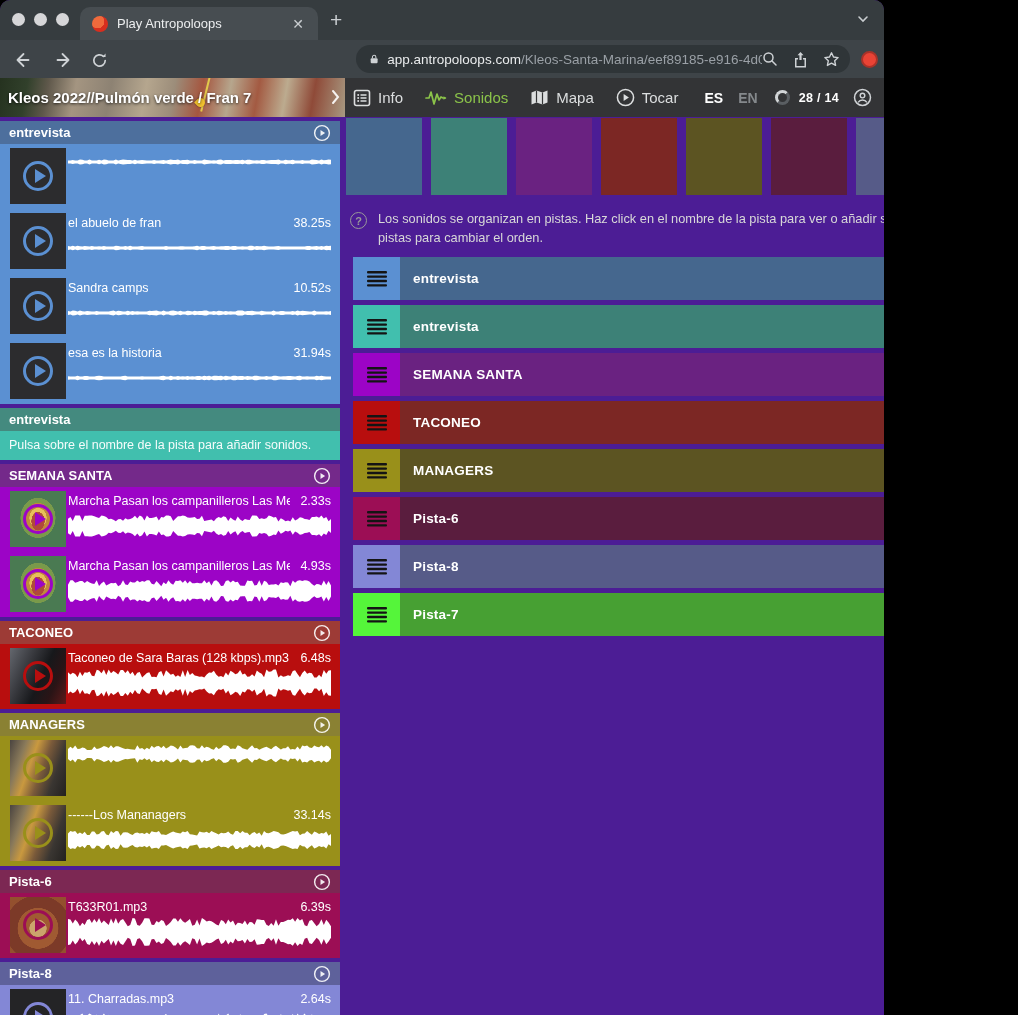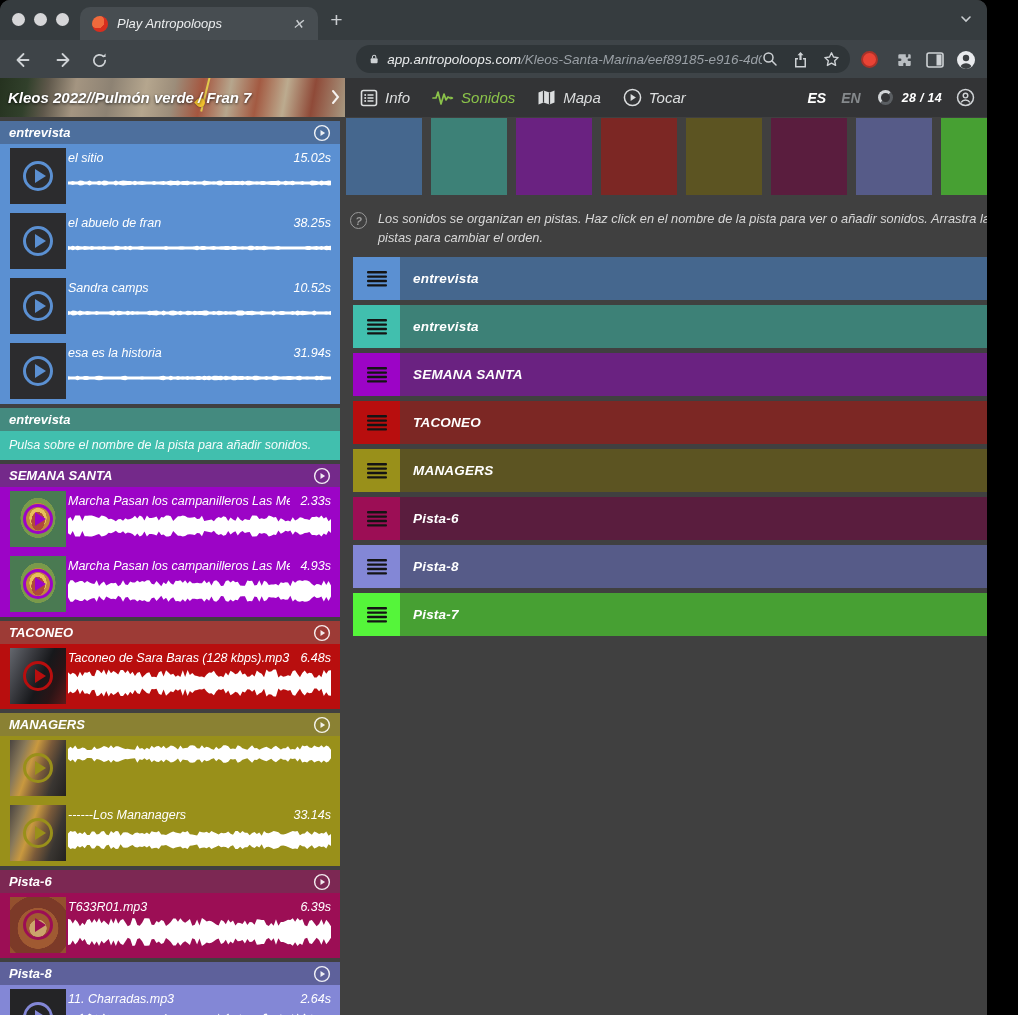--- a/index.html
+++ b/index.html
@@ -1,20 +1,20 @@
 <!DOCTYPE html>
 <html><head>
 <meta charset="utf-8">
 <style>
   * { margin:0; padding:0; box-sizing:border-box; }
   html,body { background:#000; }
   body { font-family:"Liberation Sans", sans-serif; -webkit-font-smoothing:antialiased; }
 
-  .browser { position:relative; width:987px; height:1015px; background:#404040;
-             border-radius:10px 10px 0 0; overflow:hidden;font-style:italic; }
+  .browser { position:relative; width:884px; height:1015px; background:#4c1d95;
+             border-radius:10px 10px 0 0; overflow:hidden; }
 
   
   .tabbar { position:absolute; top:0; left:0; right:0; height:40px; background:#363c3f; }
   .lights { position:absolute; left:12px; top:13px; display:flex; gap:9px; }
   .light { width:13px; height:13px; border-radius:50%; background:#d6d6d8; }
   .tab { position:absolute; left:80px; top:7px; width:238px; height:33px; background:#474d51;
          border-radius:10px 10px 0 0; display:flex; align-items:center; padding:0 10px 0 12px; }
   .favicon { width:16px; height:16px; border-radius:50%;
              background:radial-gradient(circle at 35% 35%, #f06a3c 0 45%, #d82e1e 46% 100%); flex:none; }
   .tab-title { margin-left:9px; font-size:13px; color:#eceeef; flex:1; white-space:nowrap; overflow:hidden; }
@@ -44,21 +44,21 @@
   .banner-title { position:absolute; left:8px; top:0; height:39px; display:flex; align-items:center;
                   color:#fff; font-size:15px; font-weight:600;
                   text-shadow:0 1px 3px rgba(0,0,0,.75); white-space:nowrap; }
   .banner-sep { font-weight:700; }
   .pin { position:absolute; left:196px; top:20px; width:9px; height:9px; background:#f2c12e;
          border-radius:50% 50% 50% 0; transform:rotate(45deg); box-shadow:0 0 2px rgba(0,0,0,.5); }
   .geoline1 { position:absolute; left:205px; top:-6px; width:2px; height:40px; background:#e8d44a;
               transform:rotate(14deg); opacity:.9; }
   .banner-next { position:absolute; right:5px; top:11px; color:#fff; opacity:.9; }
 
-  .app-nav { position:absolute; left:345px; right:0; top:0; height:39px; display:flex;
+  .app-nav { position:absolute; left:338px; right:0; top:0; height:39px; display:flex;
              align-items:center; padding:0 12px 0 15px; }
   .nav-item { display:flex; align-items:center; gap:7px; color:#dcdedf; font-size:15px; margin-right:22px; }
   .nav-item svg { display:block; }
   .nav-item.active { color:#8bc34a; }
   .nav-right { margin-left:auto; display:flex; align-items:center; }
   .lang-es { color:#fff; font-size:14px; font-weight:600; }
   .lang-en { color:#85898c; font-size:14px; font-weight:600; margin-left:15px; }
   .spinner { width:15px; height:15px; border-radius:50%; margin-left:17px;
              border:3px solid #d2d5d7; border-right-color:#5a5e62; border-bottom-color:#5a5e62; }
   .counter { color:#fff; font-size:12.5px; font-weight:700; margin-left:9px; letter-spacing:.3px; }
@@ -274,24 +274,20 @@
             </svg>
           </span>
         </div>
         <div class="clip" style="background: rgb(91, 144, 210);">
           <div class="thumb thumb-dark">
             <span class="ring" style="border-color: rgb(91, 144, 210);">
               <i class="tri" style="border-left-color: rgb(91, 144, 210);"></i>
             </span>
           </div>
           <div class="clip-body">
-            <div class="clip-top">
-              <span class="clip-name">el sitio</span>
-              <span class="clip-dur">15.02s</span>
-            </div>
             <svg class="wave" viewBox="0 0 260 34" preserveAspectRatio="none">
               <path d="M0.0,15.4 L2.4,15.4 L4.7,14.9 L7.1,15.4 L9.5,15.4 L11.8,14.6 L14.2,14.8 L16.5,15.4 L18.9,15.4 L21.3,14.6 L23.6,15.4 L26.0,15.4 L28.4,15.4 L30.7,14.8 L33.1,15.4 L35.5,14.6 L37.8,14.8 L40.2,15.4 L42.5,15.4 L44.9,15.4 L47.3,14.6 L49.6,15.4 L52.0,15.1 L54.4,14.6 L56.7,14.8 L59.1,15.0 L61.5,15.1 L63.8,15.4 L66.2,14.7 L68.5,15.4 L70.9,15.2 L73.3,14.9 L75.6,15.2 L78.0,15.4 L80.4,15.4 L82.7,15.4 L85.1,15.1 L87.5,15.4 L89.8,15.4 L92.2,15.3 L94.5,14.9 L96.9,15.4 L99.3,14.9 L101.6,14.6 L104.0,14.9 L106.4,15.1 L108.7,14.6 L111.1,15.4 L113.5,15.0 L115.8,14.9 L118.2,14.7 L120.5,15.4 L122.9,15.4 L125.3,14.9 L127.6,15.4 L130.0,15.4 L132.4,15.4 L134.7,14.6 L137.1,14.9 L139.5,15.3 L141.8,15.4 L144.2,15.3 L146.5,15.4 L148.9,14.8 L151.3,14.6 L153.6,15.4 L156.0,15.0 L158.4,15.0 L160.7,15.0 L163.1,15.2 L165.5,14.9 L167.8,14.9 L170.2,15.3 L172.5,14.7 L174.9,15.4 L177.3,14.8 L179.6,14.8 L182.0,15.2 L184.4,15.4 L186.7,15.3 L189.1,15.4 L191.5,14.9 L193.8,15.0 L196.2,15.4 L198.5,15.2 L200.9,14.9 L203.3,15.1 L205.6,14.9 L208.0,14.6 L210.4,15.4 L212.7,15.4 L215.1,14.8 L217.5,15.3 L219.8,15.3 L222.2,14.8 L224.5,15.4 L226.9,15.4 L229.3,15.4 L231.6,15.0 L234.0,15.4 L236.4,15.4 L238.7,15.4 L241.1,14.6 L243.5,14.8 L245.8,14.9 L248.2,15.4 L250.5,14.6 L252.9,15.3 L255.3,15.1 L257.6,14.6 L260.0,14.8 L260.0,19.2 L257.6,19.4 L255.3,18.9 L252.9,18.7 L250.5,19.4 L248.2,18.6 L245.8,19.1 L243.5,19.2 L241.1,19.4 L238.7,18.6 L236.4,18.6 L234.0,18.6 L231.6,19.0 L229.3,18.6 L226.9,18.6 L224.5,18.6 L222.2,19.2 L219.8,18.7 L217.5,18.7 L215.1,19.2 L212.7,18.6 L210.4,18.6 L208.0,19.4 L205.6,19.1 L203.3,18.9 L200.9,19.1 L198.5,18.8 L196.2,18.6 L193.8,19.0 L191.5,19.1 L189.1,18.6 L186.7,18.7 L184.4,18.6 L182.0,18.8 L179.6,19.2 L177.3,19.2 L174.9,18.6 L172.5,19.3 L170.2,18.7 L167.8,19.1 L165.5,19.1 L163.1,18.8 L160.7,19.0 L158.4,19.0 L156.0,19.0 L153.6,18.6 L151.3,19.4 L148.9,19.2 L146.5,18.6 L144.2,18.7 L141.8,18.6 L139.5,18.7 L137.1,19.1 L134.7,19.4 L132.4,18.6 L130.0,18.6 L127.6,18.6 L125.3,19.1 L122.9,18.6 L120.5,18.6 L118.2,19.3 L115.8,19.1 L113.5,19.0 L111.1,18.6 L108.7,19.4 L106.4,18.9 L104.0,19.1 L101.6,19.4 L99.3,19.1 L96.9,18.6 L94.5,19.1 L92.2,18.7 L89.8,18.6 L87.5,18.6 L85.1,18.9 L82.7,18.6 L80.4,18.6 L78.0,18.6 L75.6,18.8 L73.3,19.1 L70.9,18.8 L68.5,18.6 L66.2,19.3 L63.8,18.6 L61.5,18.9 L59.1,19.0 L56.7,19.2 L54.4,19.4 L52.0,18.9 L49.6,18.6 L47.3,19.4 L44.9,18.6 L42.5,18.6 L40.2,18.6 L37.8,19.2 L35.5,19.4 L33.1,18.6 L30.7,19.2 L28.4,18.6 L26.0,18.6 L23.6,18.6 L21.3,19.4 L18.9,18.6 L16.5,18.6 L14.2,19.2 L11.8,19.4 L9.5,18.6 L7.1,18.6 L4.7,19.1 L2.4,18.6 L0.0,18.6 Z" fill="#ffffff"></path>
             </svg>
           </div>
         </div>
         <div class="clip" style="background: rgb(91, 144, 210);">
           <div class="thumb thumb-dark">
             <span class="ring" style="border-color: rgb(91, 144, 210);">
               <i class="tri" style="border-left-color: rgb(91, 144, 210);"></i>
             </span>

